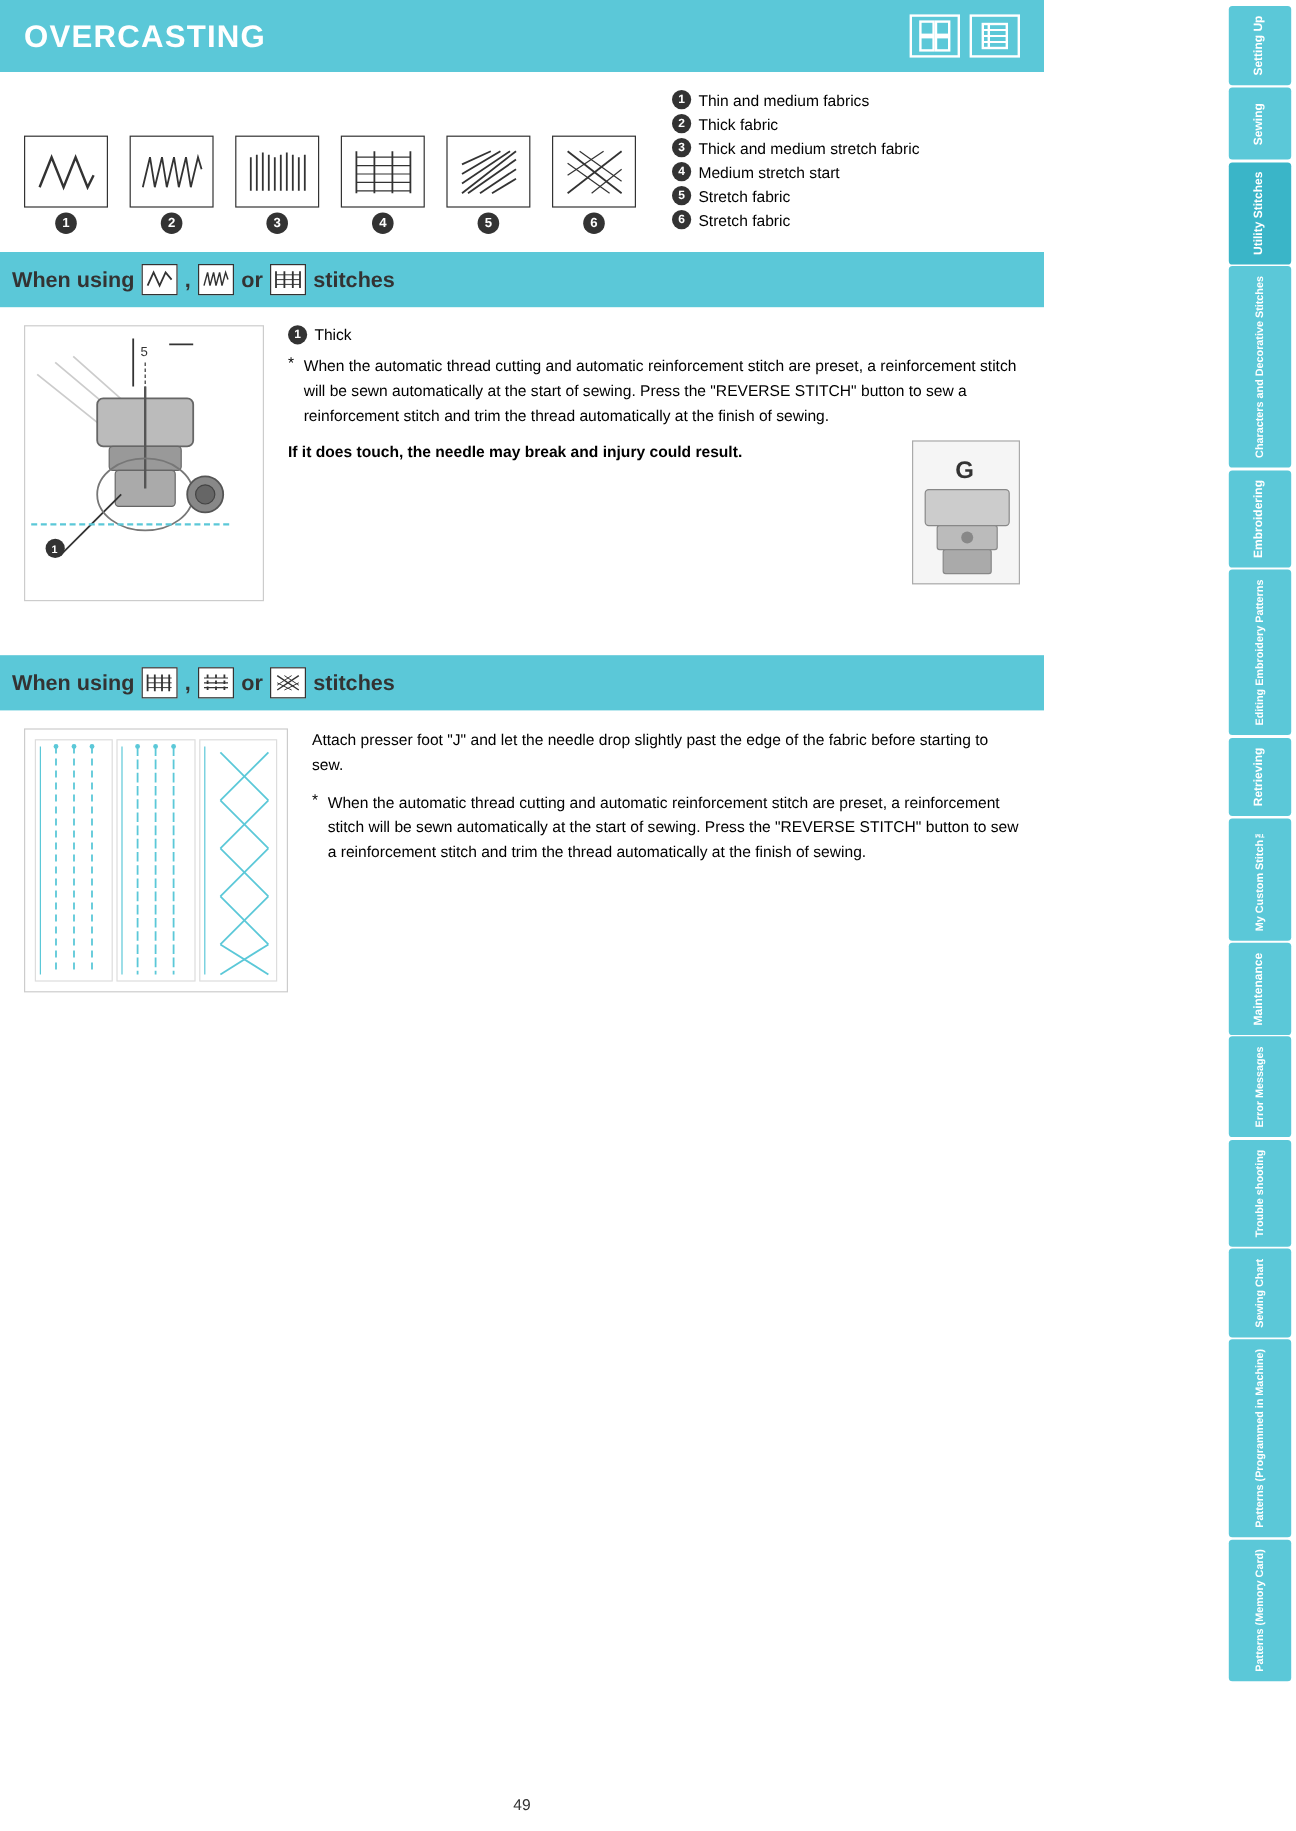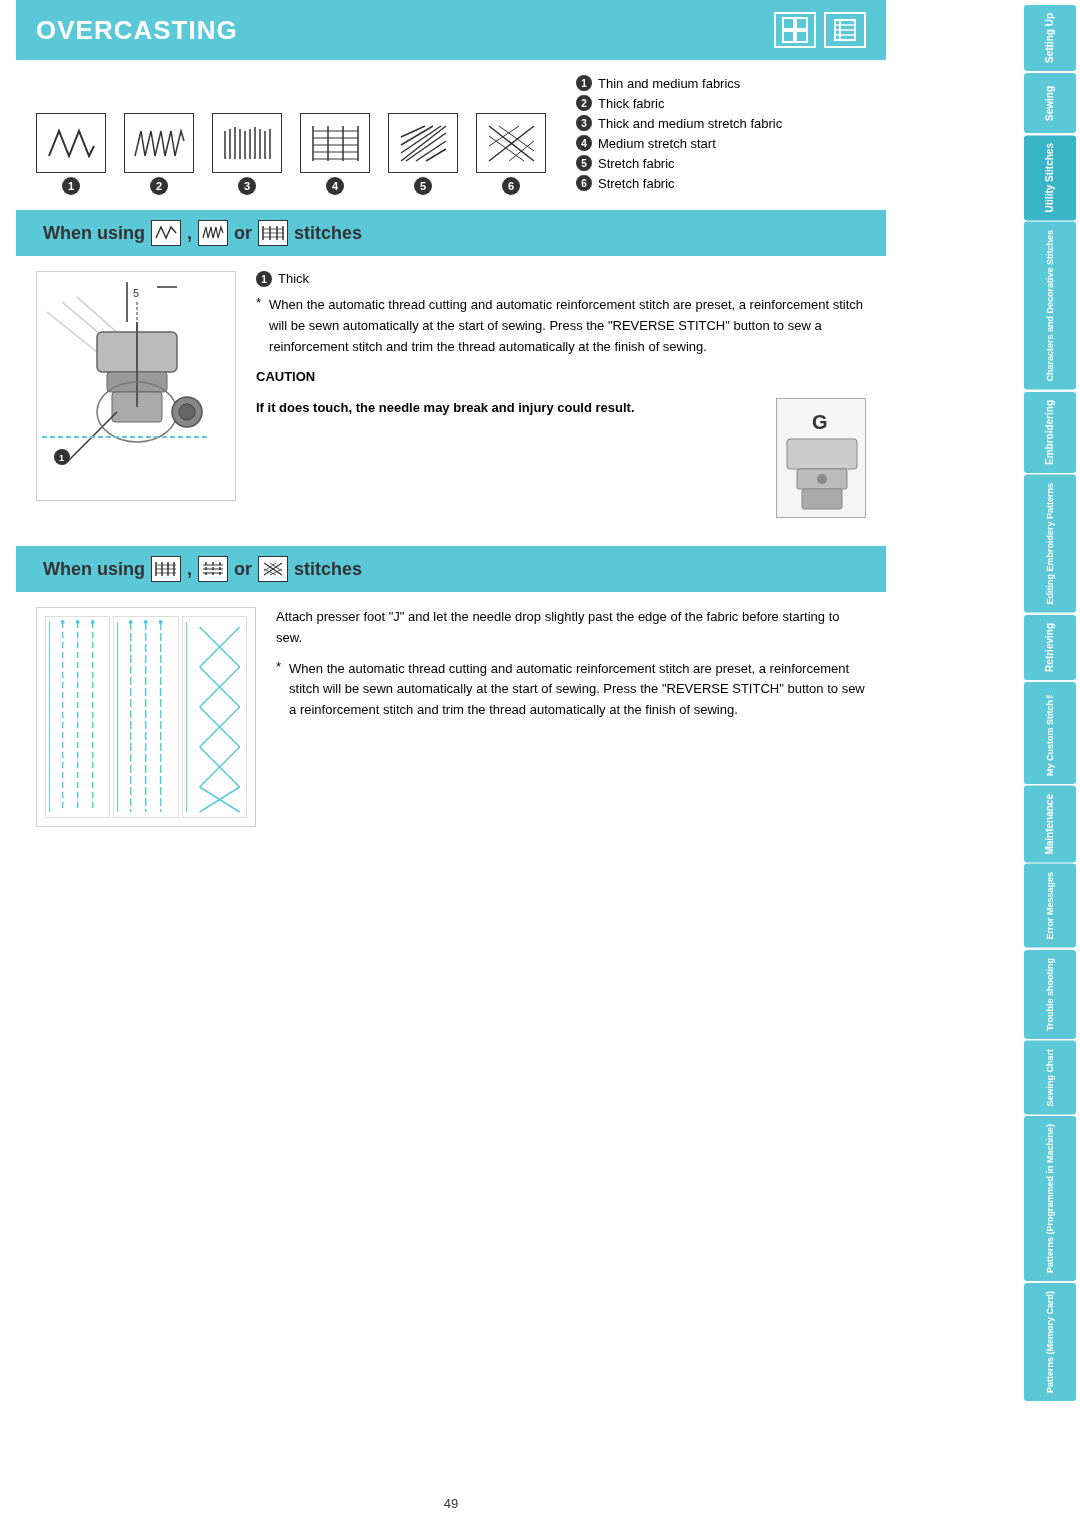--- a/index.html
+++ b/index.html
@@ -9,21 +9,21 @@
       font-family: Arial, sans-serif;
       font-size: 13px;
       background: #fff;
       overflow: hidden;
       position: relative;
     }
 
     
     .main-content {
       position: absolute;
-      left: 16px;
+      left: 0;
       top: 0;
       width: 870px;
       height: 1526px;
       padding: 0;
     }
 
     
     .sidebar {
       position: absolute;
       right: 0;
@@ -150,21 +150,21 @@
       display: flex;
       align-items: center;
       gap: 6px;
       margin-bottom: 4px;
       font-size: 13px;
     }
 
     
     .section-header {
       background: #5bc8d8;
-      padding: 10px 27px;
+      padding: 10px 10px;
       display: flex;
       align-items: center;
       gap: 8px;
       margin-bottom: 0;
     }
 
     .section-header-text {
       font-size: 18px;
       font-weight: bold;
       color: #333;
@@ -479,21 +479,20 @@
         <span class="inline-circle">1</span>
         <span>Thick</span>
       </div>
 
       <div class="guide-item" style="margin-top:8px;">
         <span class="star-marker">*</span>
         <span style="font-size:13px; line-height:1.6;">When the automatic thread cutting and automatic reinforcement stitch are preset, a reinforcement stitch will be sewn automatically at the start of sewing. Press the "REVERSE STITCH" button to sew a reinforcement stitch and trim the thread automatically at the finish of sewing.</span>
       </div>
 
       <div class="caution-box" style="position:relative;">
-        <p class="caution-title">CAUTION</p>
         <div style="display:flex; gap:15px; align-items:flex-start;">
           <div style="flex:1;">
             <p class="caution-text">If it does touch, the needle may break and injury could result.</p>
           </div>
 
           <div style="width:90px; min-width:90px; height:120px; border:1px solid #aaa; background:#f5f5f5; position:relative;">
             <svg width="90" height="120" viewBox="0 0 90 120">
               <text x="35" y="30" font-size="20" font-weight="bold" fill="#333">G</text>
               <rect x="10" y="40" width="70" height="30" rx="3" fill="#ccc" stroke="#888" stroke-width="1"></rect>
               <rect x="20" y="70" width="50" height="20" rx="2" fill="#bbb" stroke="#888" stroke-width="1"></rect>

